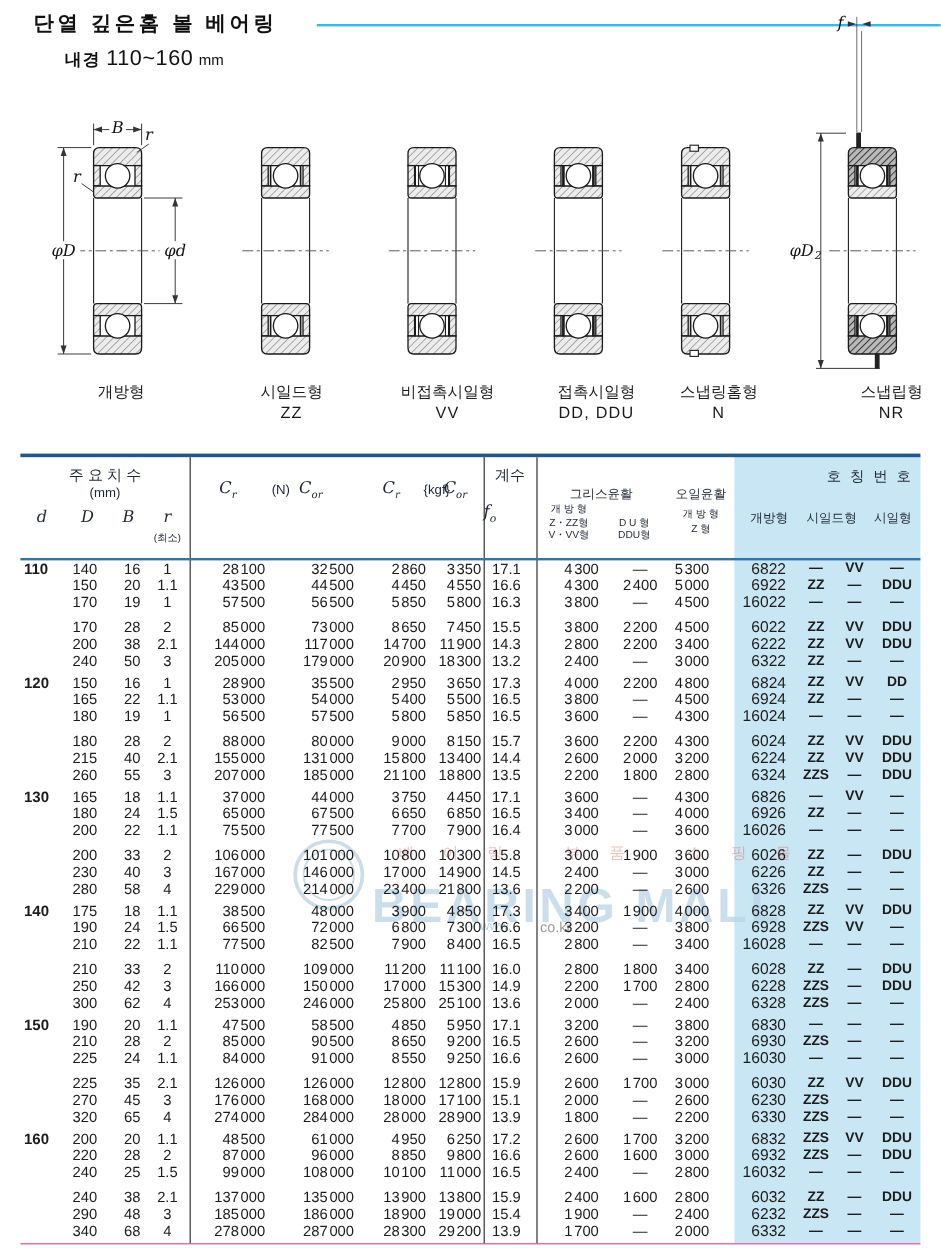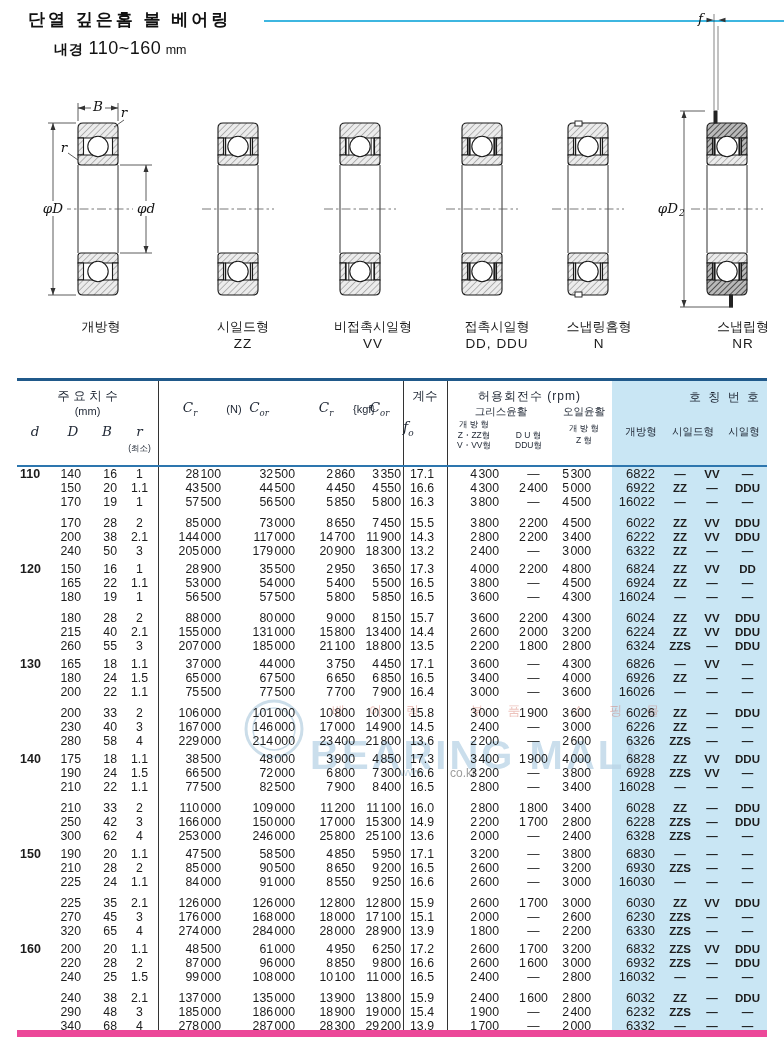--- a/index.html
+++ b/index.html
@@ -21,21 +21,21 @@
   .dlabel .code{font-size:13.5px;letter-spacing:1px;}
   
   .wm{pointer-events:none;}
   .wm-main{left:310px;top:733px;font-size:40px;font-weight:bold;letter-spacing:3px;color:#b9d4e6;opacity:.75;}
   .wm-sub{left:332px;top:702px;font-size:13px;letter-spacing:24px;color:#d06050;opacity:.38;}
   .wm-url1{left:400px;top:766px;font-size:11px;color:#9fc0d4;opacity:.7;text-align:center;}
   .wm-url2{left:450px;top:766px;font-size:12px;color:#737373;opacity:.7;}
   
   .blue-panel{left:612px;top:379px;width:155px;height:657px;background:#c9e6f4;}
   .twrap{left:17px;top:378px;width:750px;height:659px;box-sizing:border-box;
-         border-top:3px solid #20598a;border-bottom:7px solid #ec4899;}
+         border-top:3px solid #20598a;border-bottom:1px solid #ec4899;}
   .vline{position:absolute;top:0;bottom:0;width:1px;background:#333;}
   .hsep{position:absolute;left:0;right:0;top:84px;height:2px;background:#2d76ae;}
   .thead{position:absolute;left:0;top:0;right:0;height:84px;color:#1e2633;}
   .hgroup{position:absolute;top:0;height:84px;}
   .h-title{font-size:12.5px;text-align:center;padding-top:7px;white-space:nowrap;}
   .h-unit{font-size:11px;text-align:center;}
   .h-syms{display:grid;margin-top:6px;}
   .h-syms span{text-align:center;font-family:"DejaVu Serif","Liberation Serif",serif;
                font-style:italic;font-size:13.5px;}
   .h-syms sub{font-size:8.5px;font-style:italic;}
@@ -300,21 +300,20 @@
         <span><i>C</i><sub>or</sub></span>
       </div>
     </div>
 
     <div class="hgroup" style="left:386px;width:44px">
       <div class="h-title">계수</div>
       <div class="coef-f"><span>f</span><sub>o</sub></div>
     </div>
 
     <div class="hgroup" style="left:430px;width:165px">
-      <div class="sp-title">허용회전수 (rpm)</div>
       <div class="sp-lube" style="left:54px">그리스윤활</div>
       <div class="sp-lube" style="left:137px">오일윤활</div>
       <div class="sp-cols">
         <div class="sp-col">
           <div>개 방 형</div>
           <div>Z・ZZ형</div>
           <div>V・VV형</div>
         </div>
         <div class="sp-col" style="padding-top:10.5px">
           <div>D U 형</div>

